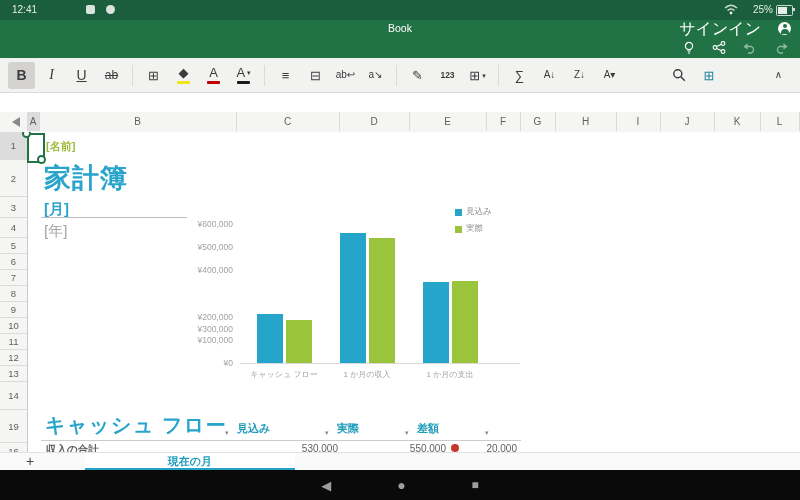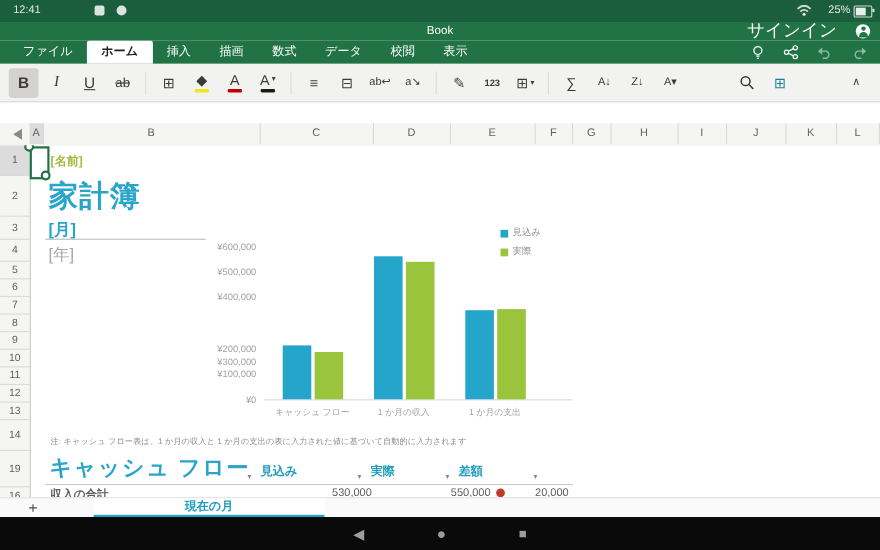--- a/index.html
+++ b/index.html
@@ -132,30 +132,20 @@
     <span class="sb-batt"></span>
   </div>
 
   <div class="title-bar">
     <div class="doc-title">Book</div>
     <div class="signin">サインイン</div>
     <div class="avatar"></div>
   </div>
 
   <div class="tab-row">
-    <div id="ribbon-tabs" style="display:flex;">
-        <div class="rtab">ファイル</div>
-        <div class="rtab active">ホーム</div>
-        <div class="rtab">挿入</div>
-        <div class="rtab">描画</div>
-        <div class="rtab">数式</div>
-        <div class="rtab">データ</div>
-        <div class="rtab">校閲</div>
-        <div class="rtab">表示</div>
-      </div>
     <div class="tab-icons">
       <svg width="12" height="14" viewBox="0 0 12 14">
         <circle cx="6" cy="5" r="3.6" fill="none" stroke="#fff" stroke-width="1.2"></circle>
         <line x1="4.5" y1="10" x2="7.5" y2="10" stroke="#fff" stroke-width="1.2"></line>
         <line x1="5" y1="12" x2="7" y2="12" stroke="#fff" stroke-width="1.2"></line>
       </svg>
       <svg width="14" height="13" viewBox="0 0 14 13">
         <circle cx="3" cy="6.5" r="1.9" fill="none" stroke="#fff" stroke-width="1.1"></circle>
         <circle cx="11" cy="2.5" r="1.9" fill="none" stroke="#fff" stroke-width="1.1"></circle>
         <circle cx="11" cy="10.5" r="1.9" fill="none" stroke="#fff" stroke-width="1.1"></circle>
@@ -368,21 +358,20 @@
         <div class="leg-item" style="left: 455px; top: 74px;">
           <span class="leg-sq" style="background: rgb(38, 165, 202);"></span>
           <span>見込み</span>
         </div>
         <div class="leg-item" style="left: 455px; top: 91px;">
           <span class="leg-sq" style="background: rgb(154, 196, 60);"></span>
           <span>実際</span>
         </div>
       </div>
 
-    <div class="note">注: キャッシュ フロー表は、1 か月の収入と 1 か月の支出の表に入力された値に基づいて自動的に入力されます</div>
 
     <div class="cf-title">キャッシュ フロー</div>
     <span class="cf-filter" style="left:225px;">▾</span>
     <div class="cf-h" style="left:237px;">見込み</div>
     <span class="cf-filter" style="left:325px;">▾</span>
     <div class="cf-h" style="left:337px;">実際</div>
     <span class="cf-filter" style="left:405px;">▾</span>
     <div class="cf-h" style="left:417px;">差額</div>
     <span class="cf-filter" style="left:485px;">▾</span>
     <div class="cf-underline"></div>

